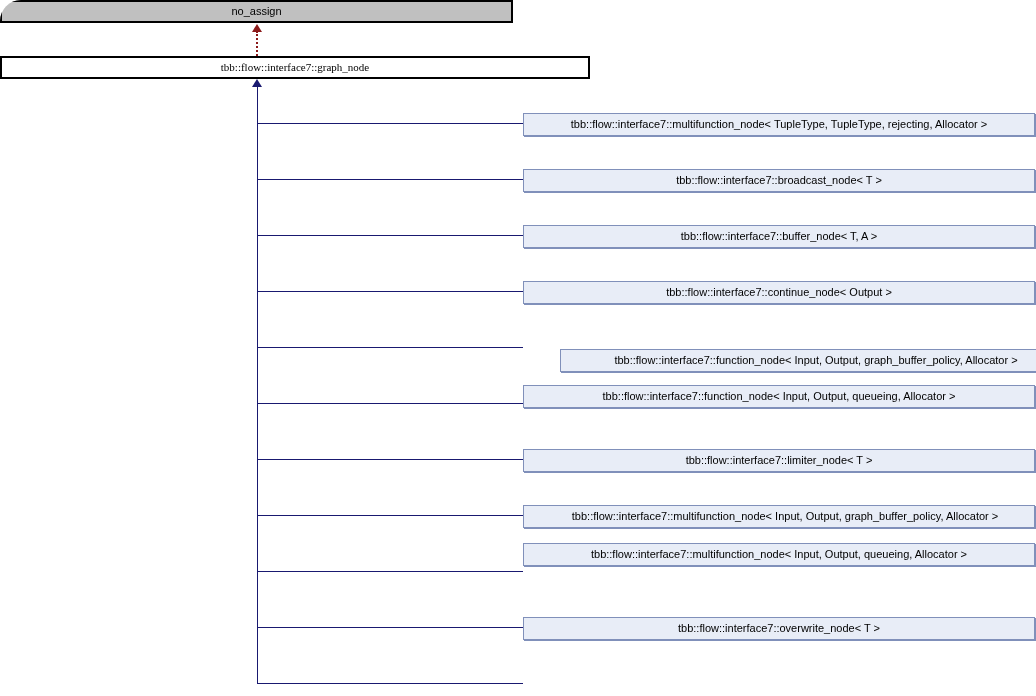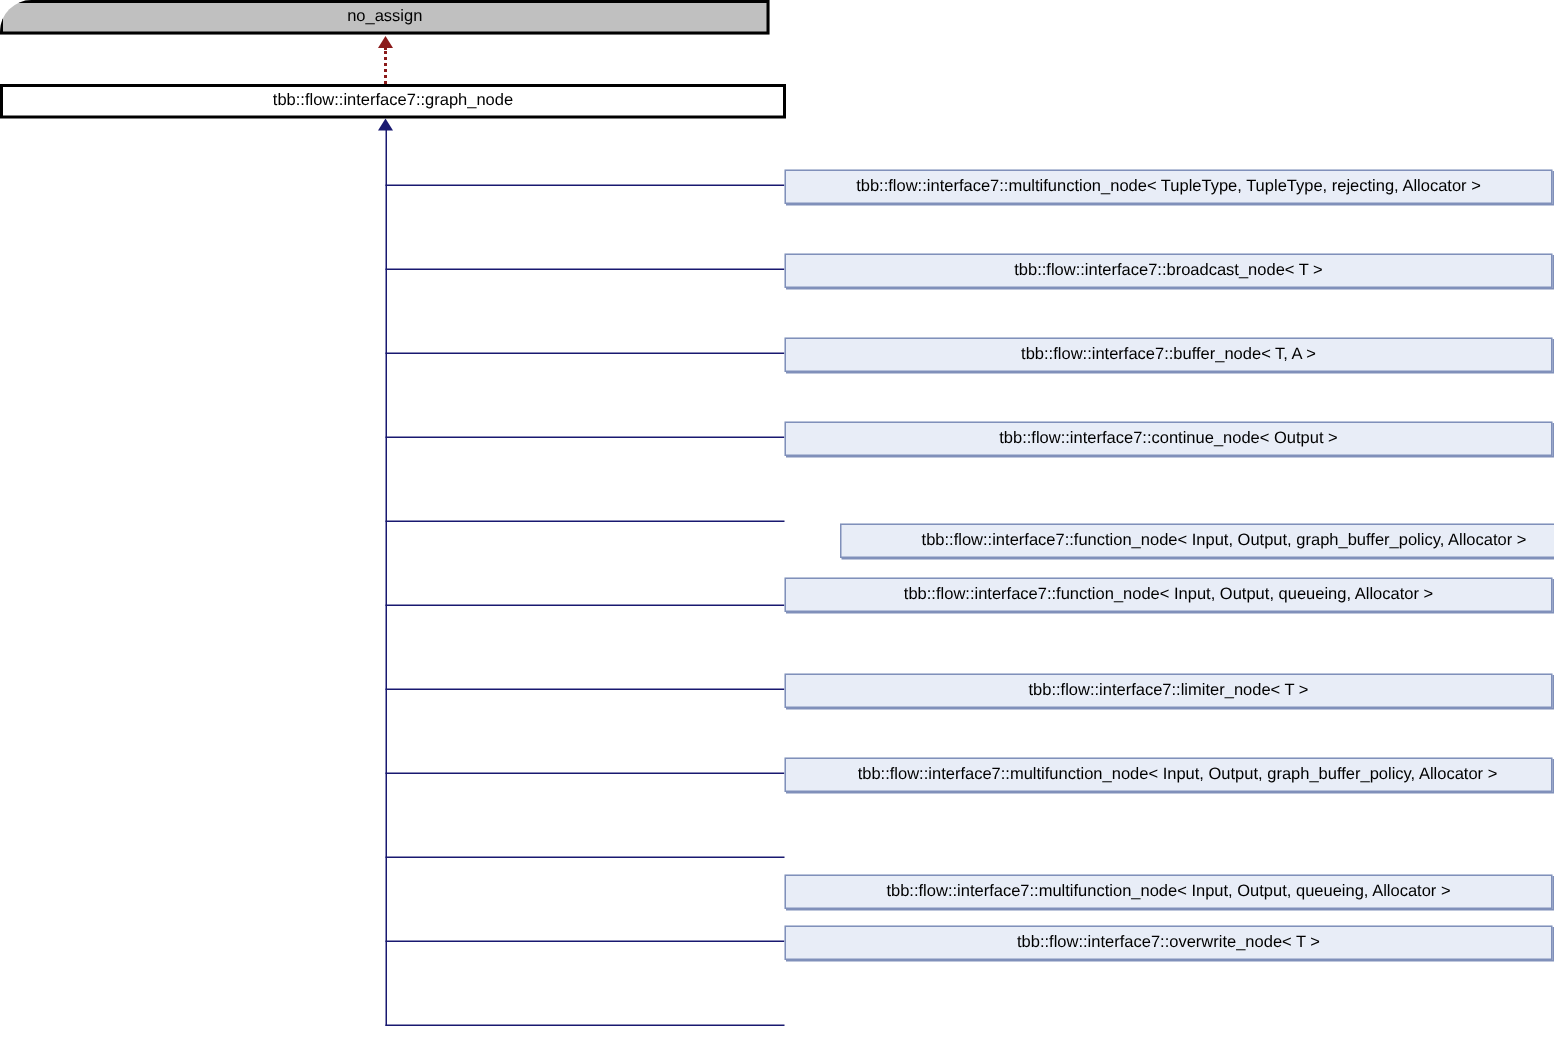--- a/index.html
+++ b/index.html
@@ -74,21 +74,21 @@
 </head>
 <body>
 
 <div class="canvas">
 
   <div class="box box-root" style="left:0; top:1; width:513px;">no_assign</div>
 
   <div class="arrow-up red" style="left:252px; top:24px;"></div>
   <div class="vline-dotted-red" style="left:256px; top:31px; height:25px;"></div>
 
-  <div class="box box-base" style="left:0; top:56px; width:524px;">tbb::flow::interface7::graph_node</div>
+  <div class="box box-base" style="left:0; top:56px; width:590px;font-family:Liberation Serif, serif;">tbb::flow::interface7::graph_node</div>
 
   <div class="arrow-up blue" style="left:252px; top:79px;"></div>
   <div class="vline-navy" style="left:257px; top:86px; height:598px;"></div>
 
   <div class="hline-navy" style="left:257px; top:123px; width:266px;"></div>
   <div class="hline-navy" style="left:257px; top:179px; width:266px;"></div>
   <div class="hline-navy" style="left:257px; top:235px; width:266px;"></div>
   <div class="hline-navy" style="left:257px; top:291px; width:266px;"></div>
   <div class="hline-navy" style="left:257px; top:347px; width:266px;"></div>
   <div class="hline-navy" style="left:257px; top:403px; width:266px;"></div>
@@ -99,16 +99,16 @@
   <div class="hline-navy" style="left:257px; top:683px; width:266px;"></div>
 
   <div class="box box-derived" style="top:113px;">tbb::flow::interface7::multifunction_node&lt; TupleType, TupleType, rejecting, Allocator &gt;</div>
   <div class="box box-derived" style="top:169px;">tbb::flow::interface7::broadcast_node&lt; T &gt;</div>
   <div class="box box-derived" style="top:225px;">tbb::flow::interface7::buffer_node&lt; T, A &gt;</div>
   <div class="box box-derived" style="top:281px;">tbb::flow::interface7::continue_node&lt; Output &gt;</div>
   <div class="box box-derived" style="top:349px;margin-left:37px;">tbb::flow::interface7::function_node&lt; Input, Output, graph_buffer_policy, Allocator &gt;</div>
   <div class="box box-derived" style="top:385px;text-align:center;">tbb::flow::interface7::function_node&lt; Input, Output, queueing, Allocator &gt;</div>
   <div class="box box-derived" style="top:449px;">tbb::flow::interface7::limiter_node&lt; T &gt;</div>
   <div class="box box-derived" style="top:505px;padding-left:12px;">tbb::flow::interface7::multifunction_node&lt; Input, Output, graph_buffer_policy, Allocator &gt;</div>
-  <div class="box box-derived" style="top:583px;">tbb::flow::interface7::multifunction_node&lt; Input, Output, queueing, Allocator &gt;</div>
+  <div class="box box-derived" style="top:543px;">tbb::flow::interface7::multifunction_node&lt; Input, Output, queueing, Allocator &gt;</div>
   <div class="box box-derived" style="top:617px;">tbb::flow::interface7::overwrite_node&lt; T &gt;</div>
 
 </div>
 
 </body></html>

